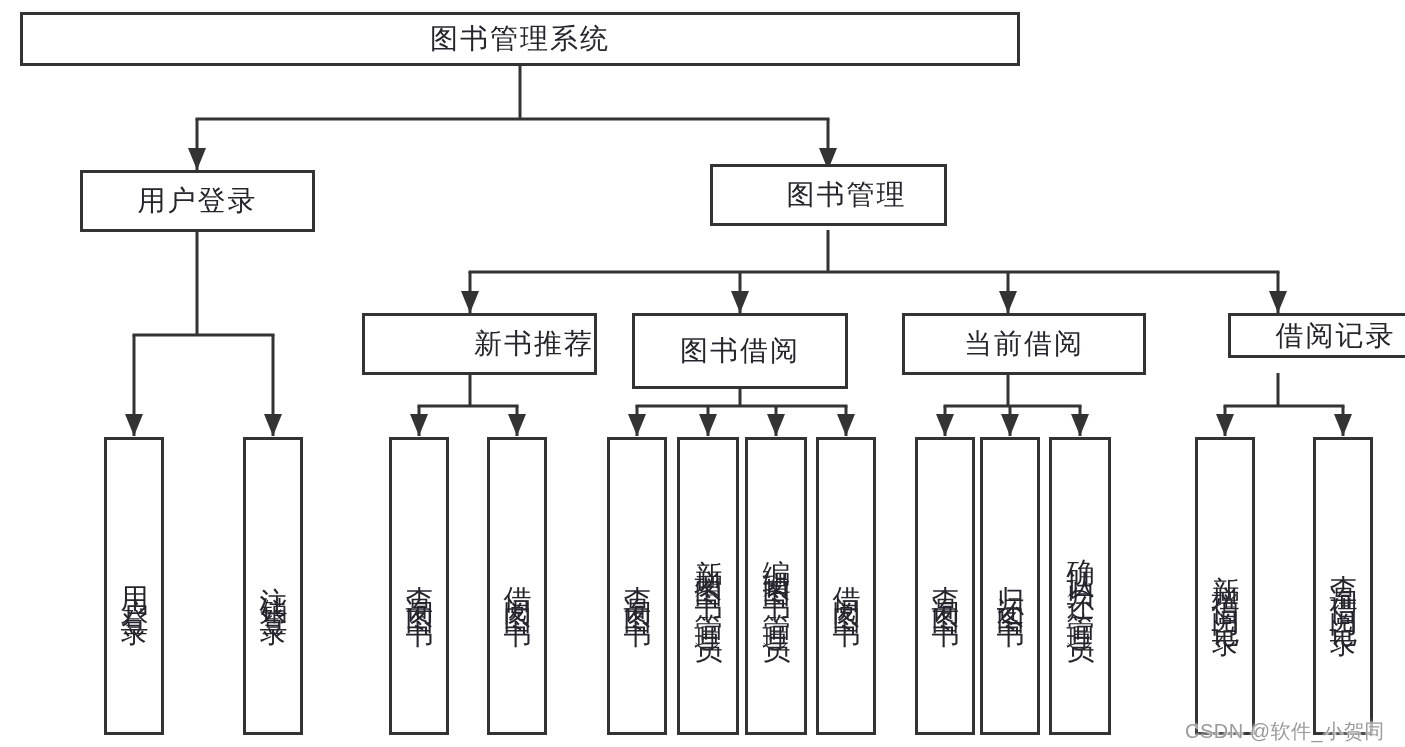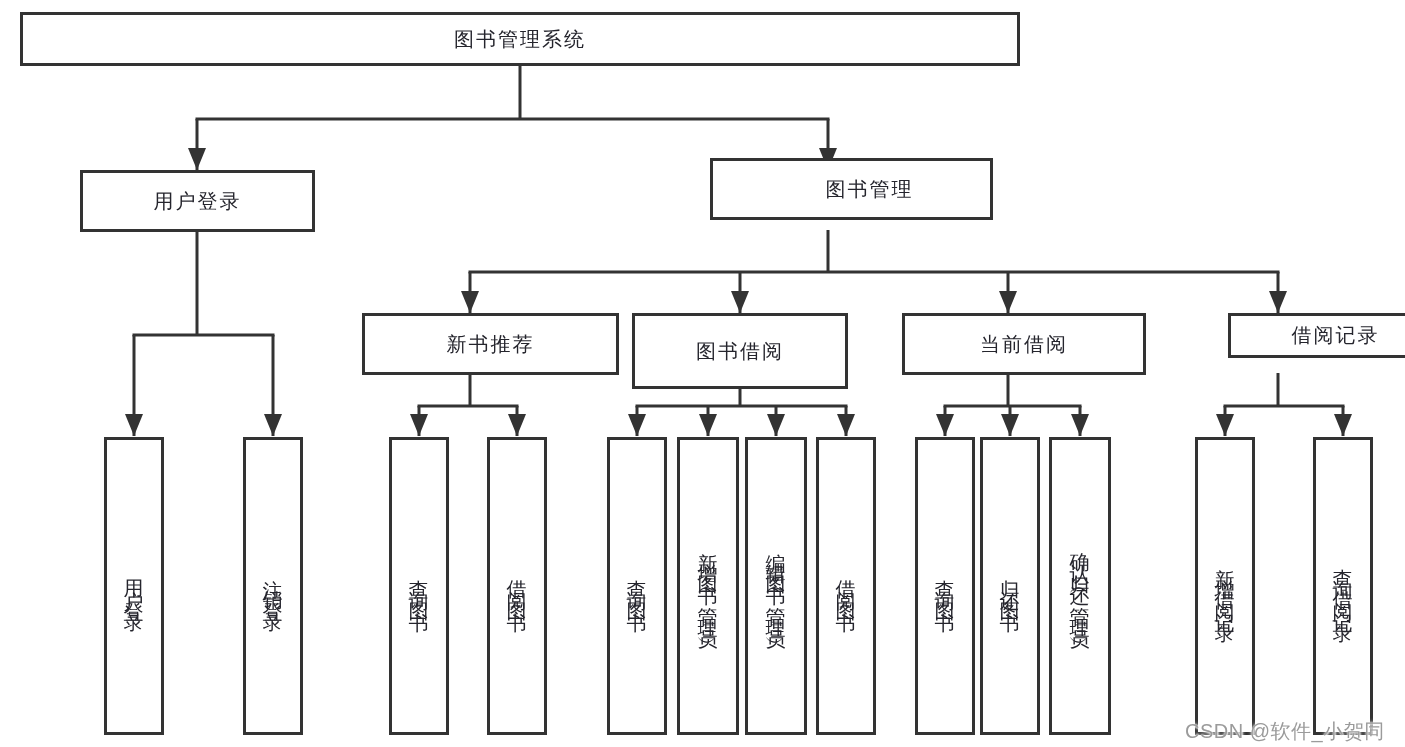--- a/index.html
+++ b/index.html
@@ -4,21 +4,21 @@
 <style>
   html,body{margin:0;padding:0;background:#ffffff;}
   .stage{
     position:relative;width:1405px;height:747px;background:#fff;
     font-family:"Liberation Sans","DejaVu Sans",sans-serif;overflow:hidden;
   }
   svg.connectors{position:absolute;left:0;top:0;}
   .box{
     position:absolute;background:#fff;border:3px solid #333;box-sizing:border-box;
     display:flex;align-items:center;justify-content:center;
-    color:#25252d;font-size:20px;z-index:2;
+    color:#25252d;font-size:28px;z-index:2;
   }
   .box .lbl{white-space:nowrap;}
   .h .lbl{letter-spacing:2px;}
   .v .lbl{
     writing-mode:vertical-rl;text-orientation:mixed;
     letter-spacing:11px;line-height:1;
   }
   .watermark{
     position:absolute;left:1185px;top:718px;z-index:5;
     color:#9b9b9b;font-size:20px;letter-spacing:0.5px;
@@ -80,25 +80,25 @@
     </g>
   </svg>
 
   <div class="box h" style="left:20px;top:12px;width:1000px;height:54px;">
     <span class="lbl">图书管理系统</span>
   </div>
 
   <div class="box h" style="left:80px;top:170px;width:235px;height:62px;">
     <span class="lbl">用户登录</span>
   </div>
-  <div class="box h" style="left:710px;top:158px;width:283px;height:62px;padding-left:36px;">
+  <div class="box h" style="left:710px;top:164px;width:237px;height:62px;padding-left:36px;">
     <span class="lbl">图书管理</span>
   </div>
 
-  <div class="box h" style="left:362px;top:313px;width:257px;height:62px;">
+  <div class="box h" style="left:362px;top:313px;width:235px;height:62px;justify-content:flex-end;">
     <span class="lbl">新书推荐</span>
   </div>
   <div class="box h" style="left:632px;top:313px;width:216px;height:76px;">
     <span class="lbl">图书借阅</span>
   </div>
   <div class="box h" style="left:902px;top:313px;width:244px;height:62px;">
     <span class="lbl">当前借阅</span>
   </div>
   <div class="box h" style="left:1228px;top:313px;width:215px;height:45px;">
     <span class="lbl">借阅记录</span>

